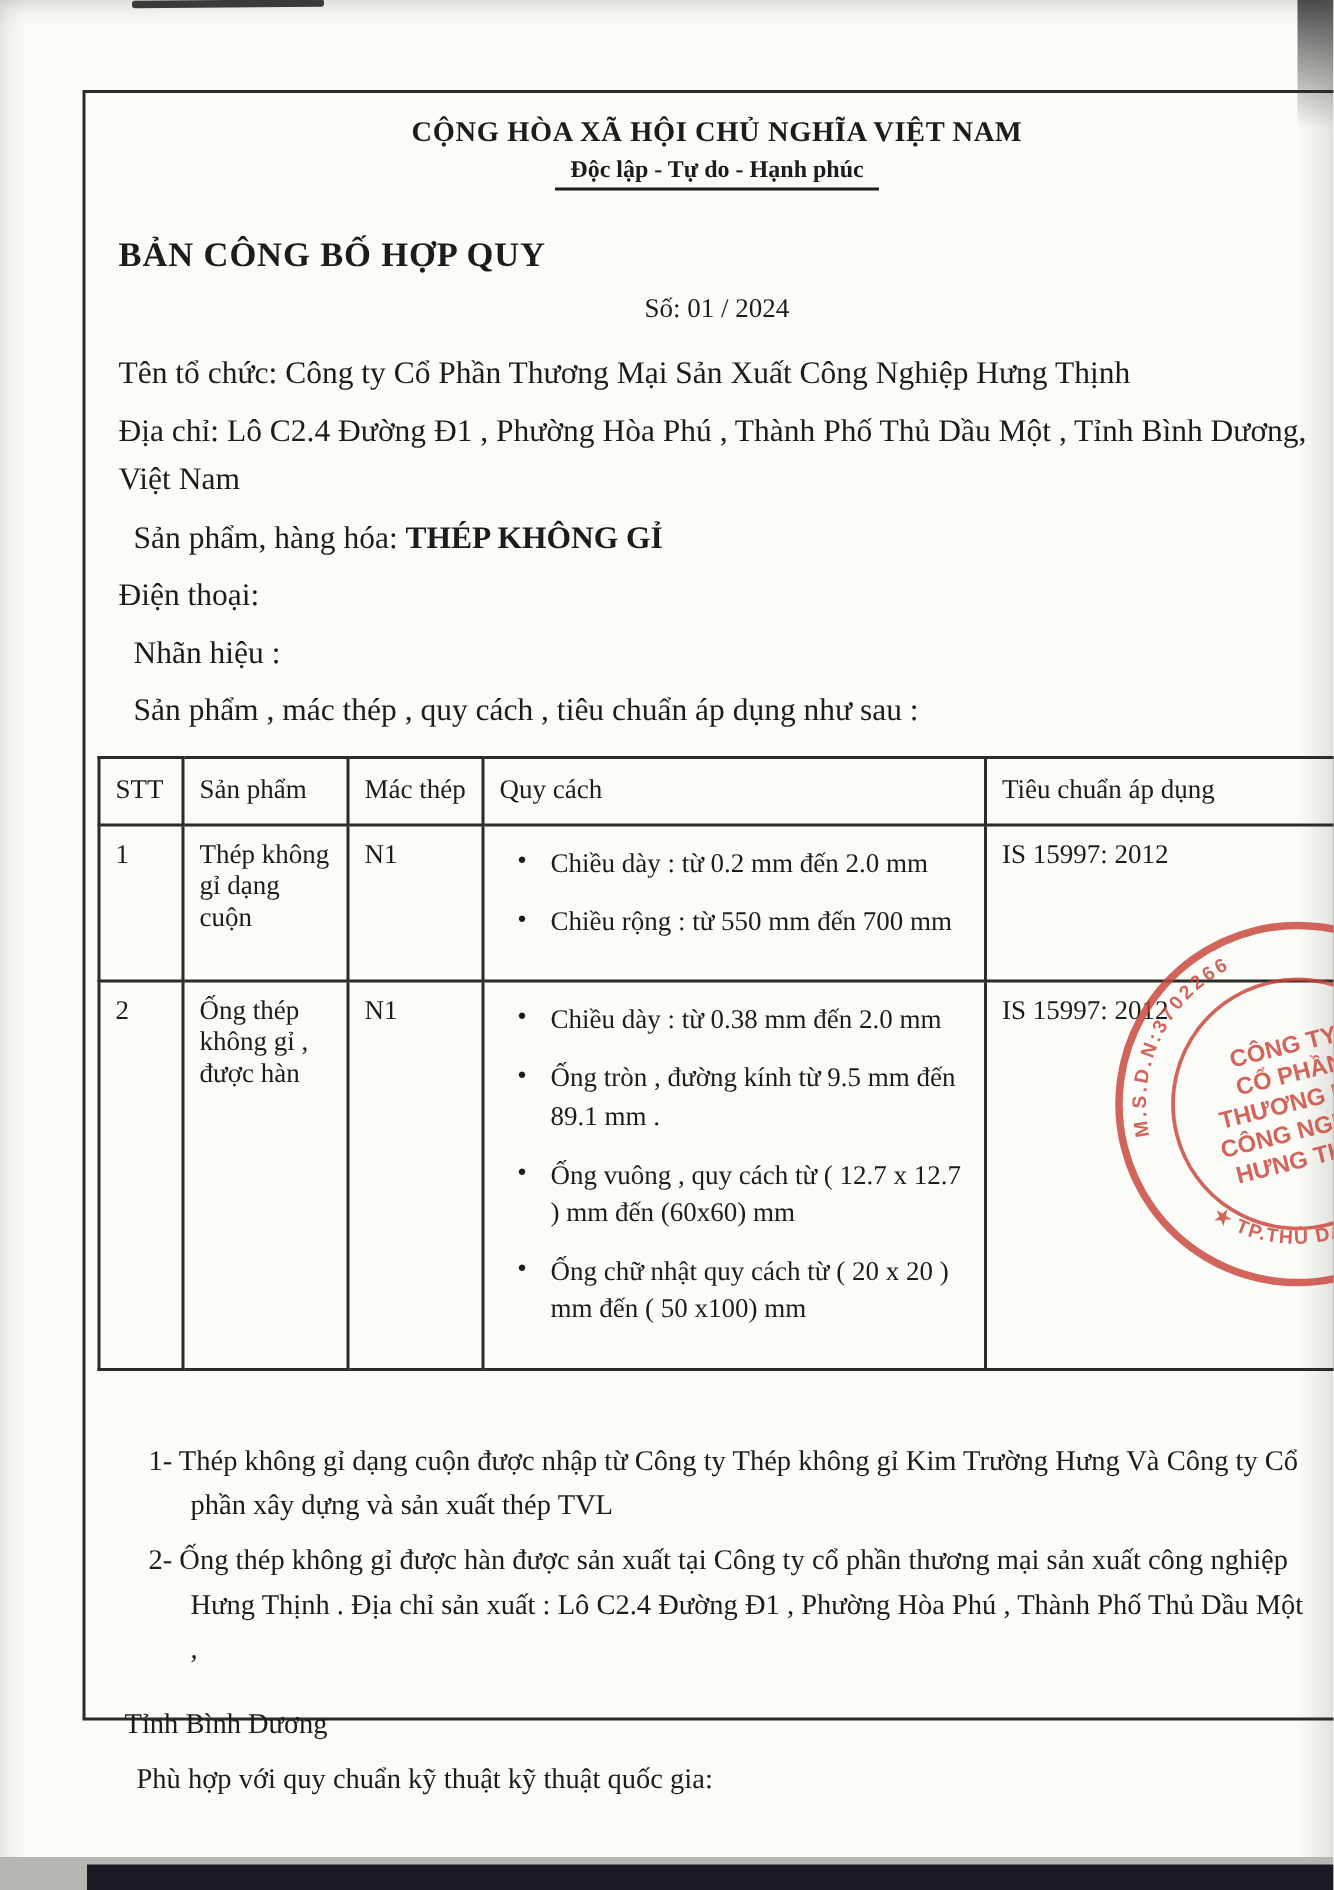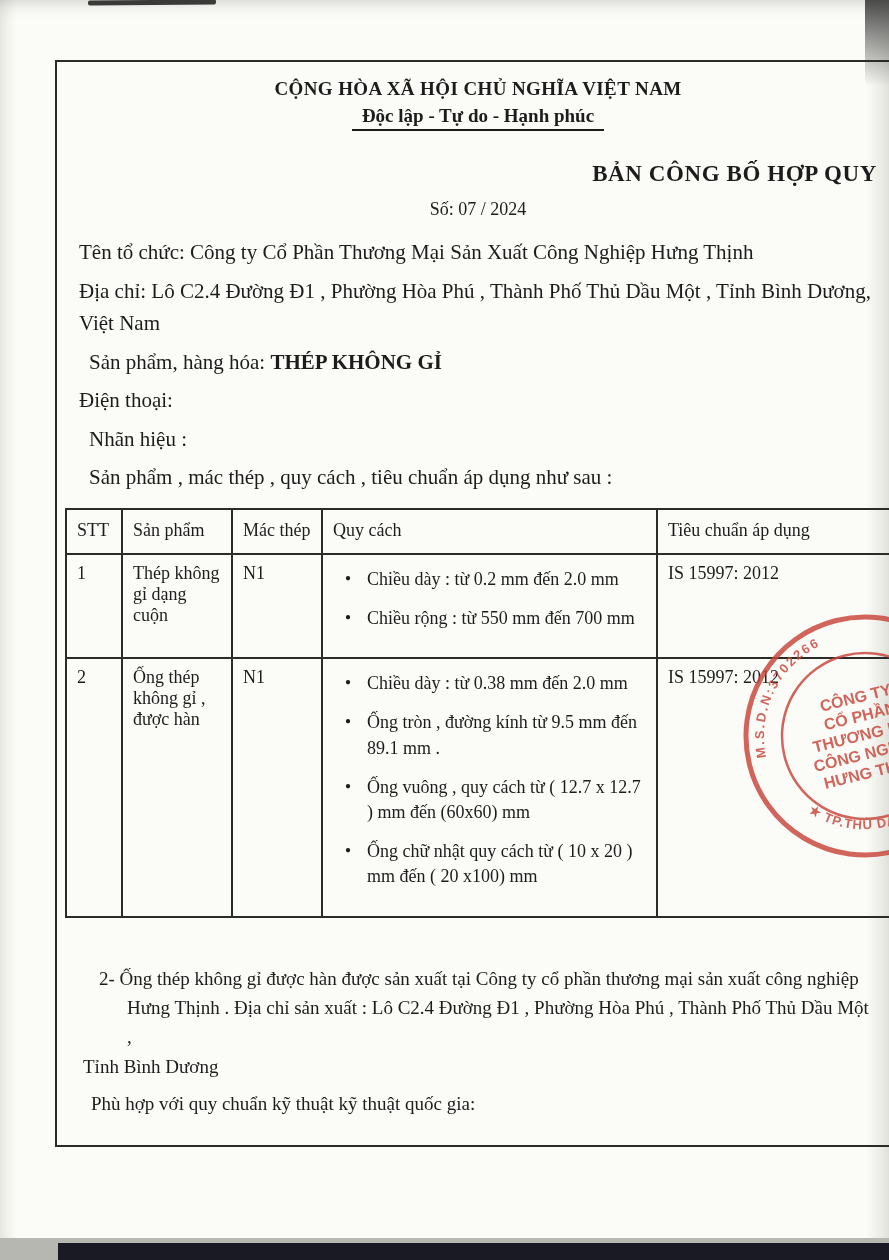--- a/index.html
+++ b/index.html
@@ -22,22 +22,22 @@
   .art-bottom-dark { position:absolute; bottom:0; left:58px; right:0; height:17px; background:#1a1a24; }
 
   .frame {
     position:absolute; left:55px; top:60px; width:846px; height:1087px;
     border:2px solid #2b2b28;
     padding:16px 22px 0 22px;
   }
   .center { text-align:center; }
   .national-title { font-weight:bold; font-size:19px; letter-spacing:.4px; }
   .motto-wrap { text-align:center; margin-top:5px; }
-  .motto { display:inline-block; font-weight:bold; font-size:19px; border-bottom:2px solid #1c1c1c; padding:0 10px 2px 10px;text-align:right; }
-  .doc-title { font-size:23px; font-weight:bold; margin-top:30px; letter-spacing:.6px; text-align:right; }
+  .motto { display:inline-block; font-weight:bold; font-size:16px; border-bottom:2px solid #1c1c1c; padding:0 10px 2px 10px;text-align:right; }
+  .doc-title { font-size:23px; font-weight:bold; margin-top:30px; letter-spacing:.6px; text-align:left; }
   .doc-number { font-size:18px; margin-top:12px; text-align:center; }
 
   .bodyline { font-size:21px; line-height:1.55; margin-top:6px; }
   .first-line { margin-top:16px; }
   .indented { padding-left:10px; }
   .bold { font-weight:bold; }
 
   table.product-table {
     border-collapse:collapse;
     width:calc(100% + 28px);
@@ -54,21 +54,21 @@
   }
   .product-table th { padding-top:10px; padding-bottom:12px; }
   .col-stt { width:56px; } .col-sp { width:110px; } .col-mac { width:90px; } .col-qc { width:335px; } .col-tc { width:auto; }
   .td-center { text-align:center; }
   .qc-list { list-style:none; padding:4px 0 4px 6px; }
   .qc-list li { position:relative; padding-left:28px; margin-bottom:14px; line-height:1.4; }
   .qc-list li::before { content:"●"; position:absolute; left:6px; top:4px; font-size:10px; }
 
   .notes { margin-top:46px; font-size:19px; line-height:1.55; padding:0 2px 0 20px; }
   .note-hang { padding-left:28px; text-indent:-28px; margin-top:8px; }
-  .note-plain { margin-top:0; margin-left:-16px; }
+  .note-plain { margin-top:20px; margin-left:-16px; }
   .note-intro { margin-top:8px; margin-left:-8px; }
   .note-justify { margin-top:8px; margin-left:-16px; text-align:justify; word-spacing:4px; }
 
   .stamp {
     position:absolute; top:610px; right:-102px;
     width:252px; height:252px;
     opacity:.82;
     transform:rotate(-14deg);
     pointer-events:none;
   }
@@ -84,21 +84,21 @@
   <div class="art-bottom-dark"></div>
 
   <div class="frame">
 
     <div class="center national-title">CỘNG HÒA XÃ HỘI CHỦ NGHĨA VIỆT NAM</div>
     <div class="motto-wrap">
       <span class="motto">Độc lập - Tự do - Hạnh phúc</span>
     </div>
 
     <div class="doc-title">BẢN CÔNG BỐ HỢP QUY</div>
-    <div class="doc-number">Số: 07 / 2024</div>
+    <div class="doc-number">Số: 01 / 2024</div>
 
     <p class="bodyline first-line">Tên tổ chức: Công ty Cổ Phần Thương Mại Sản Xuất Công Nghiệp Hưng Thịnh</p>
     <p class="bodyline">Địa chỉ: Lô C2.4 Đường Đ1 , Phường Hòa Phú , Thành Phố Thủ Dầu Một , Tỉnh Bình Dương, Việt Nam</p>
     <p class="bodyline indented">
       <span>Sản phẩm, hàng hóa: </span><span class="bold">THÉP KHÔNG GỈ</span>
     </p>
     <p class="bodyline">Điện thoại:</p>
     <p class="bodyline indented">Nhãn hiệu :</p>
     <p class="bodyline indented">Sản phẩm , mác thép , quy cách , tiêu chuẩn áp dụng như sau :</p>
 
@@ -134,29 +134,30 @@
         </tr>
         <tr>
           <td class="td-center">2</td>
           <td>Ống thép không gỉ , được hàn</td>
           <td>N1</td>
           <td>
             <ul class="qc-list">
               <li>Chiều dày : từ 0.38 mm đến 2.0 mm</li>
               <li>Ống tròn , đường kính từ 9.5 mm đến 89.1 mm .</li>
               <li>Ống vuông , quy cách từ ( 12.7 x 12.7 ) mm đến (60x60) mm</li>
-              <li>Ống chữ nhật quy cách từ ( 10 x 20 ) mm đến ( 20 x100) mm</li>
+              <li>Ống chữ nhật quy cách từ ( 20 x 20 ) mm đến ( 50 x100) mm</li>
             </ul>
           </td>
           <td>IS 15997: 2012</td>
         </tr>
       </tbody>
     </table>
 
     <div class="notes">
+      <p class="note-hang">1- Thép không gỉ dạng cuộn được nhập từ Công ty Thép không gỉ Kim Trường Hưng Và Công ty Cổ phần xây dựng và sản xuất thép TVL</p>
       <p class="note-hang">2- Ống thép không gỉ được hàn được sản xuất tại Công ty cổ phần thương mại sản xuất công nghiệp Hưng Thịnh . Địa chỉ sản xuất : Lô C2.4 Đường Đ1 , Phường Hòa Phú , Thành Phố Thủ Dầu Một ,</p>
       <p class="note-plain">Tỉnh Bình Dương</p>
       <p class="note-intro">Phù hợp với quy chuẩn kỹ thuật kỹ thuật quốc gia:</p>
     </div>
 
   </div>
 
   <div class="stamp">
     <svg width="252" height="252" viewBox="0 0 252 252">
       <g fill="none" stroke="#c8453a">

